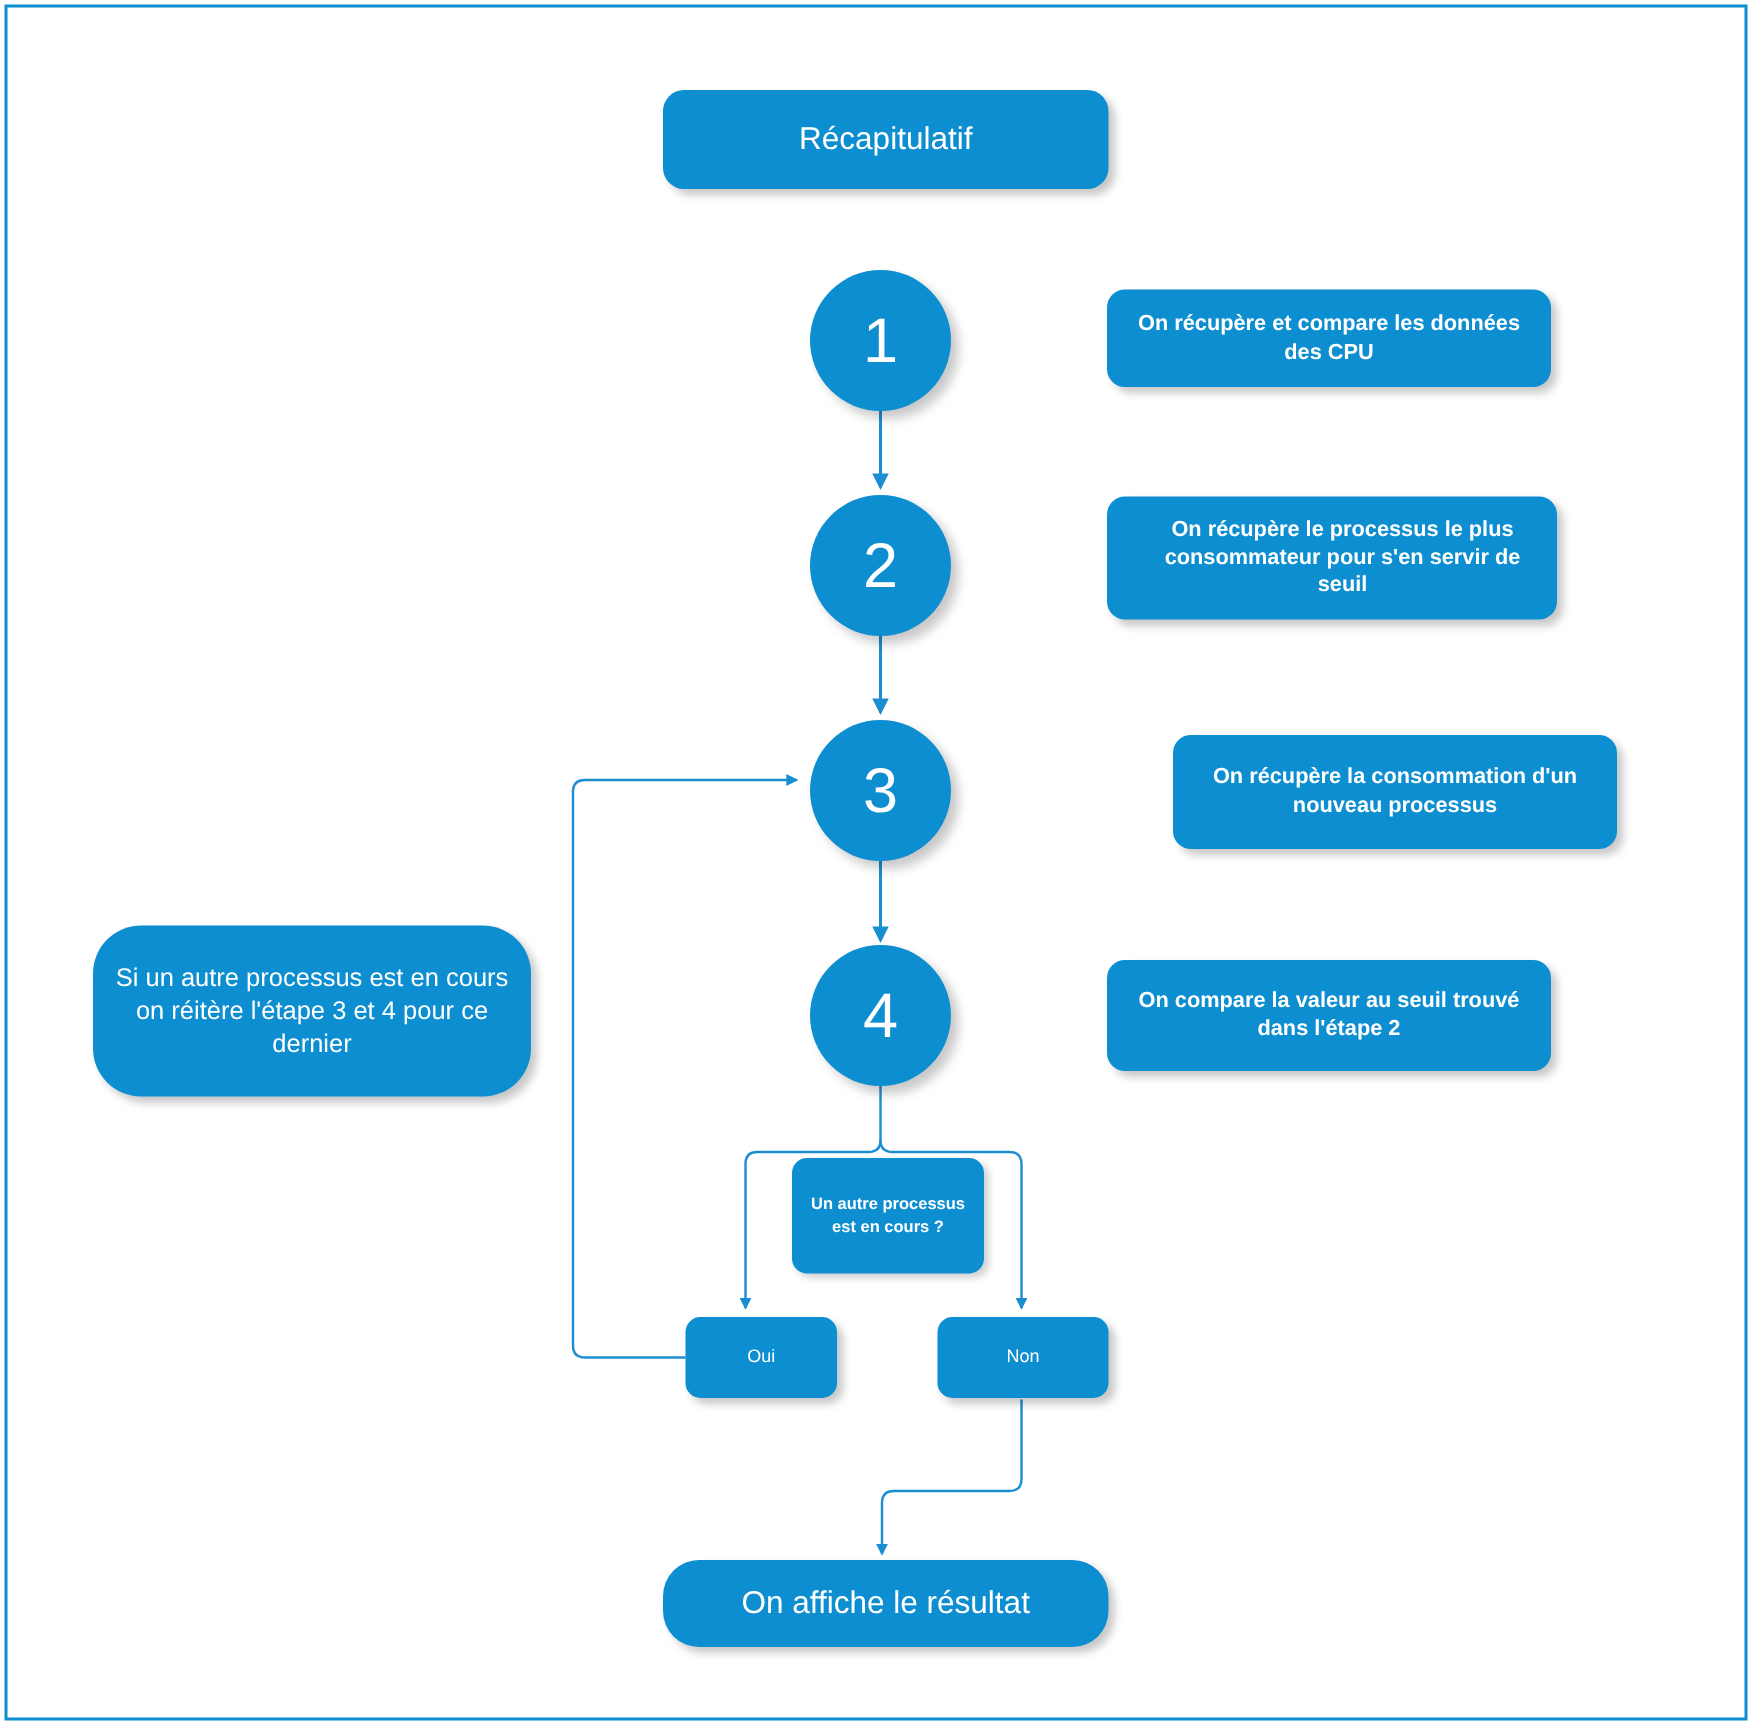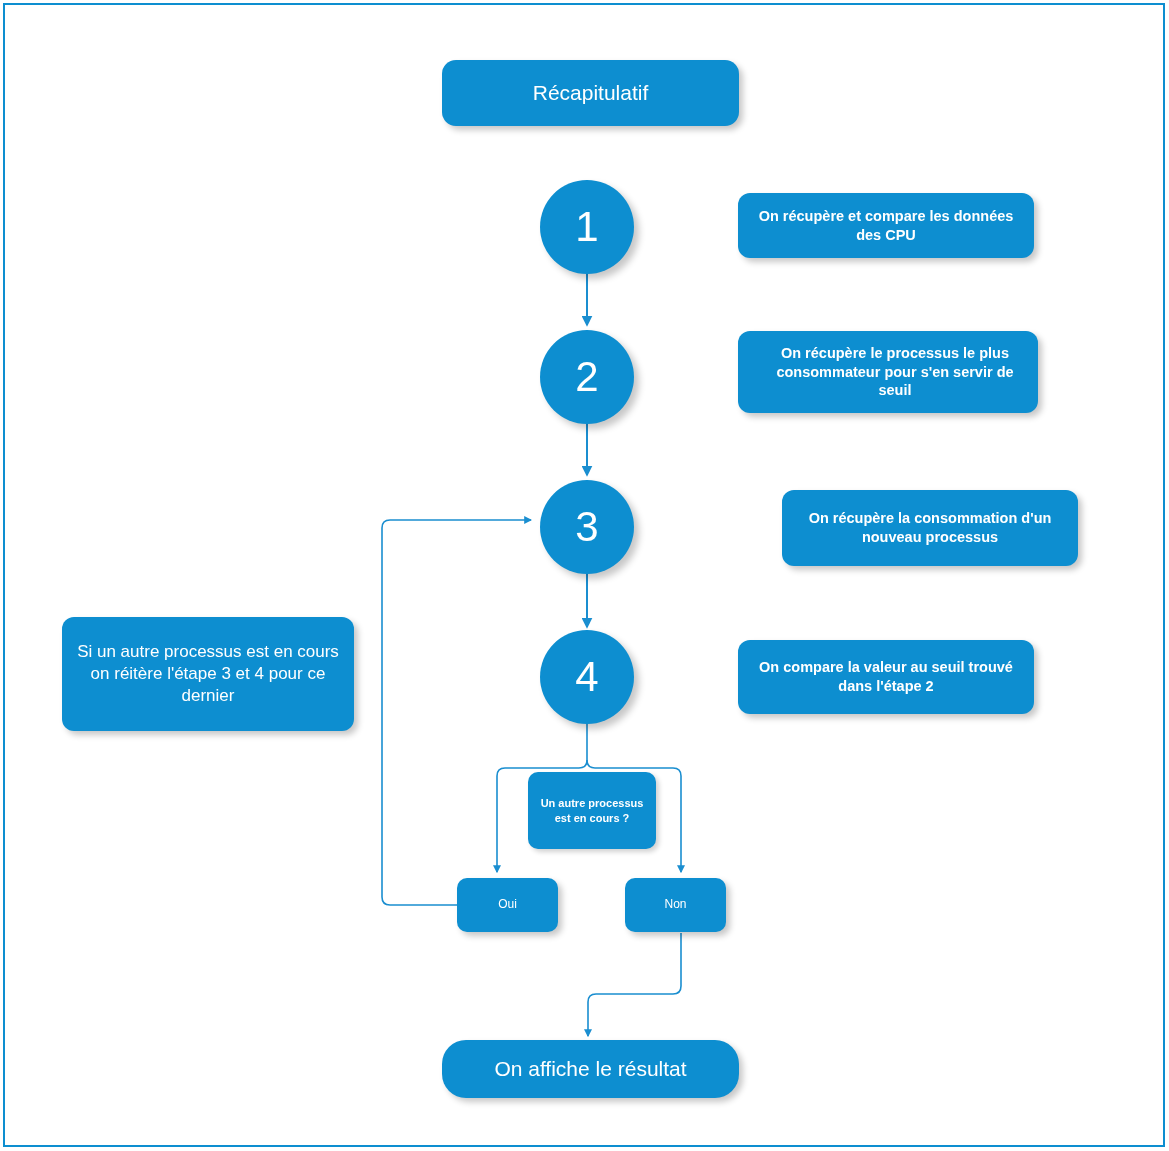--- a/index.html
+++ b/index.html
@@ -138,23 +138,23 @@
   <div class="node circle step-circle" style="left:540px; top:630px; width:94px; height:94px;">4</div>
 
   <div class="node rounded desc-node" style="left:738px; top:193px; width:296px; height:65px;">On récupère et compare les données des CPU</div>
 
   <div class="node rounded desc-node" style="left:738px; top:331px; width:300px; height:82px;padding-left:24px;">On récupère le processus le plus consommateur pour s'en servir de seuil</div>
 
   <div class="node rounded desc-node" style="left:738px; top:490px; width:296px; height:76px;margin-left:44px;">On récupère la consommation d'un nouveau processus</div>
 
   <div class="node rounded desc-node" style="left:738px; top:640px; width:296px; height:74px;">On compare la valeur au seuil trouvé dans l'étape 2</div>
 
-  <div class="node rounded note-node" style="left:62px; top:617px; width:292px; height:114px;">Si un autre processus est en cours on réitère l'étape 3 et 4 pour ce dernier</div>
+  <div class="node rounded note-node" style="left:62px; top:617px; width:292px; height:114px;border-radius:32px;">Si un autre processus est en cours on réitère l'étape 3 et 4 pour ce dernier</div>
 
   <div class="node decision-node" style="left:528px; top:772px; width:128px; height:77px;">Un autre processus est en cours ?</div>
 
   <div class="node branch-node" style="left:457px; top:878px; width:101px; height:54px;">Oui</div>
 
-  <div class="node branch-node" style="left:625px; top:878px; width:101px; height:54px;">Non</div>
+  <div class="node branch-node" style="left:625px; top:878px; width:114px; height:54px;">Non</div>
 
   <div class="node rounded result-node" style="left:442px; top:1040px; width:297px; height:58px;">On affiche le résultat</div>
 
 </div>
 
 </body></html>

